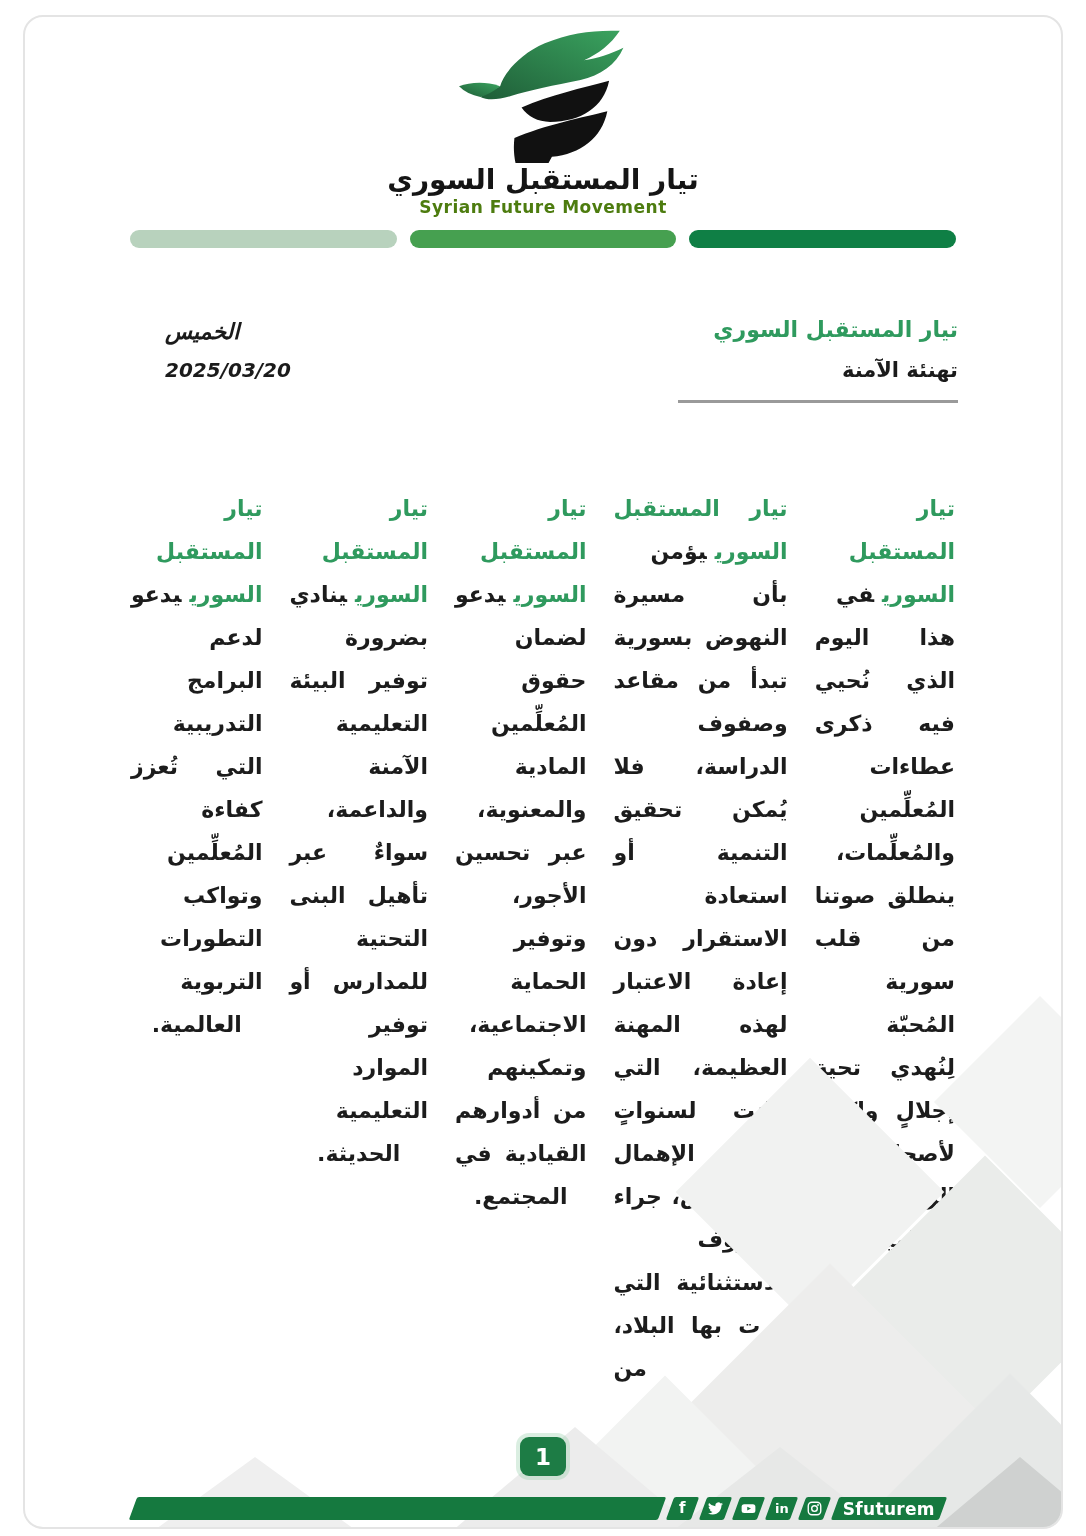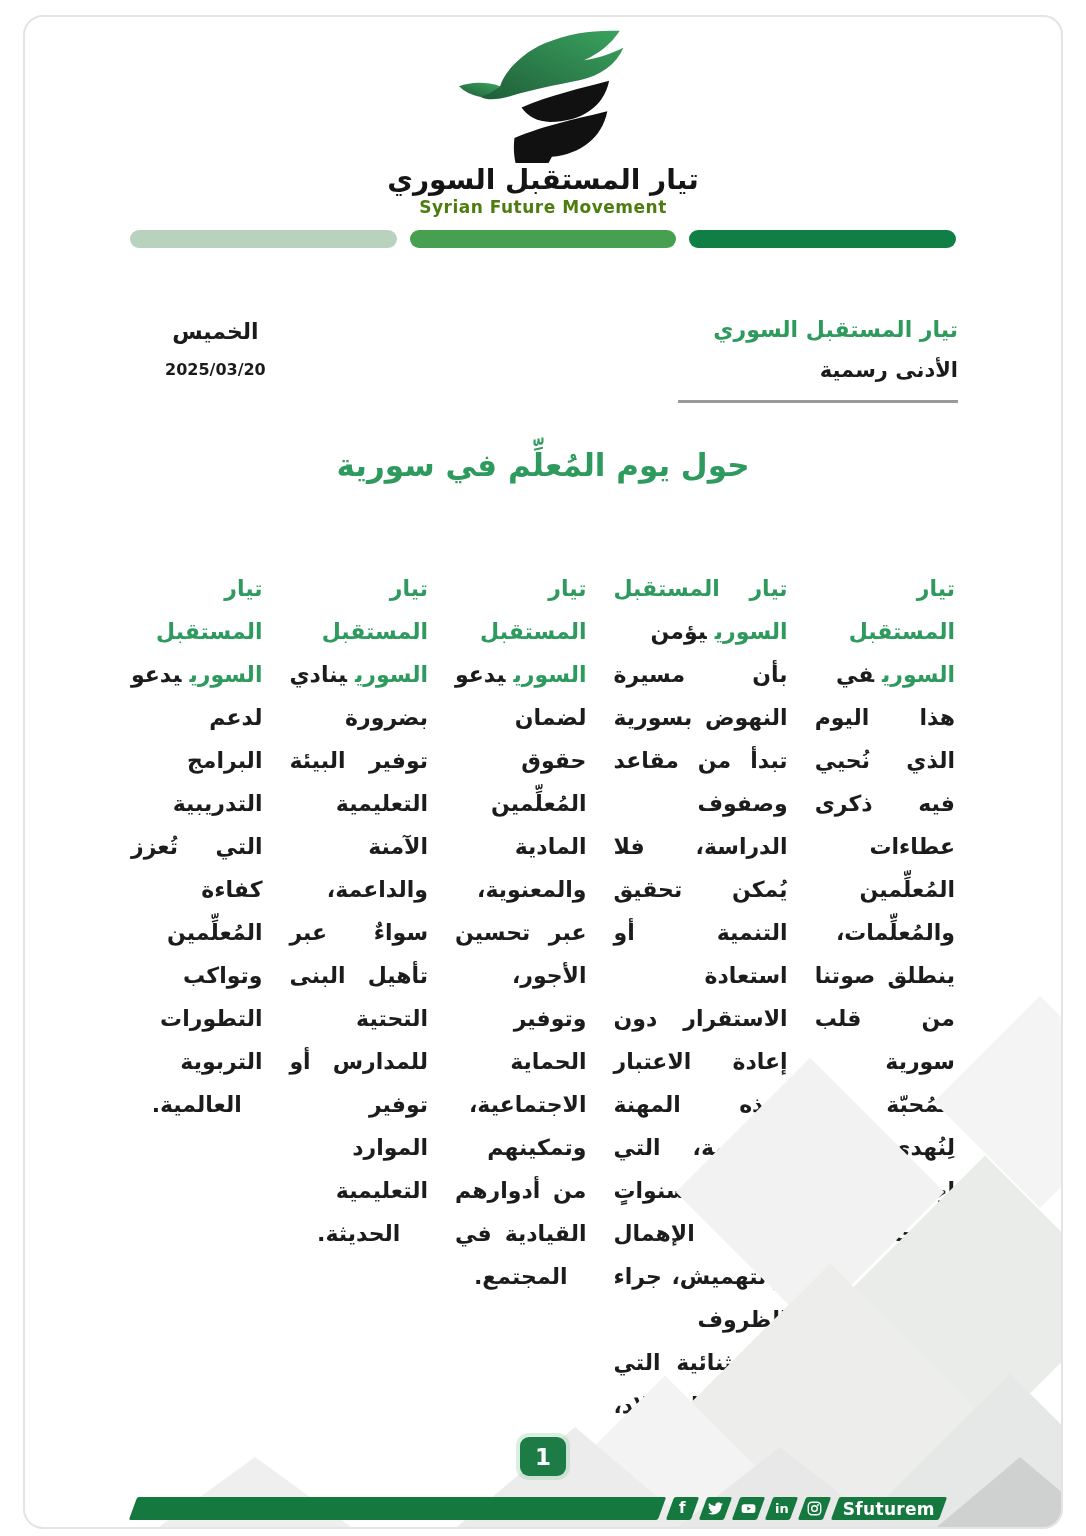--- a/index.html
+++ b/index.html
@@ -27,23 +27,23 @@
   .bar.light { background:#b8d2bd; }
   .bar.mid   { background:#46a050; }
   .bar.dark  { background:#0f7f45; }
   
   .meta { direction:rtl; display:flex; justify-content:space-between;
           padding:0 103px 0 140px; margin-top:62px; }
   .meta-right { text-align:right; }
   .meta-org { color:#2f9a5e; font-size:22px; font-weight:bold; line-height:40px; }
   .meta-line { color:#1b1b1b; font-size:21px; font-weight:bold; line-height:40px; }
   .meta-rule { width:280px; border-bottom:3px solid #9a9a9a; margin-top:10px; }
-  .meta-left { text-align:center; direction:rtl; padding-top:4px; }
+  .meta-left { text-align:left; direction:rtl; padding-top:4px;font-style:italic; }
   .meta-day { font-size:22px; font-weight:bold; color:#1b1b1b; line-height:36px; }
-  .meta-date { font-size:16px; font-weight:bold; color:#1b1b1b; direction:ltr; line-height:40px; }
+  .meta-date { font-size:20px; font-weight:bold; color:#1b1b1b; direction:ltr; line-height:40px; }
   
   .doc-title { margin-top:44px; text-align:center; direction:rtl;
                color:#2f9a5e; font-size:31px; font-weight:bold; }
   
   .paras { direction:rtl; margin:84px 106px 0; display:flex; flex-direction:row; gap:27px; }
   .para { font-size:22px; font-weight:bold; color:#1c1c1c; line-height:43px;
           text-align:justify; text-align-last:center; }
   .para .lead { color:#2f9a5e; margin-left:8px; }
   
   .page-badge { position:absolute; left:520px; top:1437px; width:46px; height:39px;
@@ -106,30 +106,29 @@
     <div class="bars">
       <div class="bar light"></div>
       <div class="bar mid"></div>
       <div class="bar dark"></div>
     </div>
   </div>
 
   <div class="meta">
     <div class="meta-right">
       <div class="meta-org">تيار المستقبل السوري</div>
-      <div class="meta-line">الأدنى رسمية</div>
+      <div class="meta-line">تهنئة الآمنة</div>
       <div class="meta-rule"></div>
     </div>
     <div class="meta-left">
       <div class="meta-day">الخميس</div>
       <div class="meta-date">2025/03/20</div>
     </div>
   </div>
 
-  <div class="doc-title">حول يوم المُعلِّم في سورية</div>
 
   <div class="paras">
     <p class="para">
       <span class="lead">تيار المستقبل السوري</span><span>في هذا اليوم الذي نُحيي فيه ذكرى عطاءات المُعلِّمين والمُعلِّمات، ينطلق صوتنا من قلب سورية المُحبّة لِنُهدي تحية إجلالٍ وإكبارٍ لأصحاب الرسالة السامية، رسالة بناء العقول وتنوير الأجيال. فالمُعلِّم ليس مجرد ناقلٍ للمعرفة، بل هو حجر الأساس في صياغة مستقبل الأمة، وصانعٌ لِوعيها، وحارسٌ لقيمها وإرثها الإنساني.</span>
     </p>
     <p class="para">
       <span class="lead">تيار المستقبل السوري</span><span>يؤمن بأن مسيرة النهوض بسورية تبدأ من مقاعد وصفوف الدراسة، فلا يُمكن تحقيق التنمية أو استعادة الاستقرار دون إعادة الاعتبار لهذه المهنة العظيمة، التي عانت لسنواتٍ من الإهمال والتهميش، جراء الظروف الاستثنائية التي مرت بها البلاد، فكثيرٌ من المُعلِّمين يعملون في بيئاتٍ غير آمنة، وبأجورٍ لا تُلبي الحد الأدنى من متطلبات الحياة، مما يُهدد استمرارية العملية التعليمية ويُعمق أزمات المجتمع.</span>
     </p>
     <p class="para">
       <span class="lead">تيار المستقبل السوري</span><span>يدعو لضمان حقوق المُعلِّمين المادية والمعنوية، عبر تحسين الأجور، وتوفير الحماية الاجتماعية، وتمكينهم من أدوارهم القيادية في المجتمع.</span>

